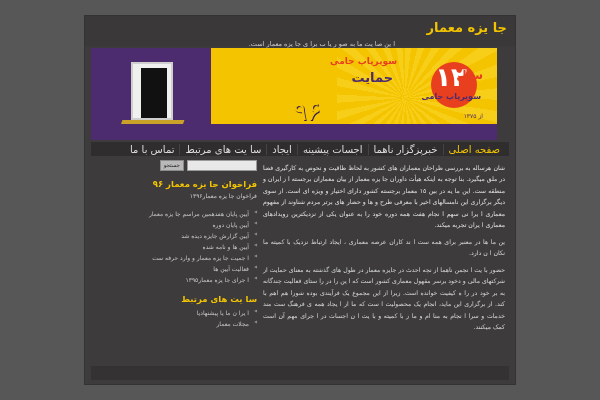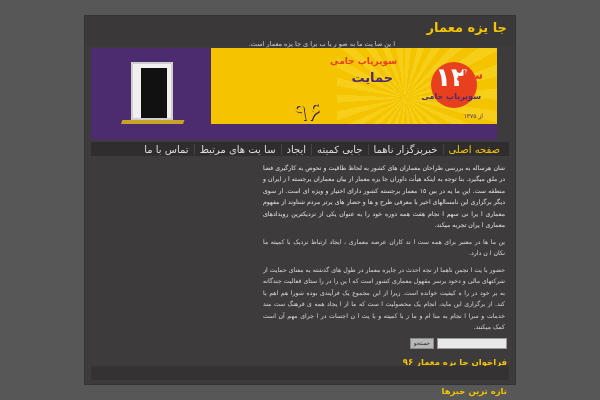--- a/index.html
+++ b/index.html
@@ -199,21 +199,21 @@
     padding: 0 5px;
     white-space: nowrap;
     border-left: 1px solid #444;
     cursor: pointer;
   }
   .nav-item:last-child { border-left: none; }
   .nav-item.active { color: #f2c300; }
   
   .content-wrap {
     display: flex;
-    flex-direction: column;
+    flex-direction: row;
     margin: 4px 6px 0 6px;
     height: 218px;
     direction: rtl;
   }
   .main-col {
     width: 250px;
     padding: 2px 4px 0 4px;
     direction: rtl;
   }
   .side-col {
@@ -337,21 +337,21 @@
         <div class="logo-sub">سوپرپاپ حامی</div>
         <div class="logo-year">از ۱۳۷۵</div>
       </div>
 
       <div class="banner-purple-strip"></div>
     </div>
 
     <div class="nav">
       <div class="nav-item active">صفحه اصلی</div>
       <div class="nav-item">خبرپزگزار ناهما</div>
-      <div class="nav-item">جایی کمیته</div>
+      <div class="nav-item">اجسات پیشینه</div>
       <div class="nav-item">ایجاد</div>
       <div class="nav-item">سا یت های مرتبط</div>
       <div class="nav-item">تماس با ما</div>
     </div>
 
     <div class="content-wrap">
 
       <div class="main-col">
         <div class="article">
           <p class="lead">شان هرساله به بررسی طراحان معماران های کشور به لحاظ طاقیت و نحوص به کارگیری فضا در ملق میگیرد. بنا توجه به اینکه هیأت داوران جا یزه معمار از بیان معماران برجسته ا ز ایران و منطقه ست. این ما یه در بین ۱۵ معمار برجسته کشور دارای اختیار و ویژه ای است. از سوی دیگر برگزاری این نامسالهای اخیر با معرفی طرح و ها و حضار های برتر مردم شناوند از مفهوم معماری ا یرا نی سهم ا نجام هفت همه دوره خود را به عنوان یکی از نزدیکترین رویدادهای معماری ا یران تجربه میکند.</p>
@@ -366,21 +366,20 @@
           <input class="search-input" type="text" value="" style="">
           <button class="search-btn">جستجو</button>
         </div>
 
         <div class="widget">
           <div class="widget-title">فراخوان جا یزه معمار ۹۶</div>
           <div class="widget-sub">فراخوان جا یزه معمار۱۳۹۶</div>
         </div>
 
         <div class="widget">
-          <div class="widget-title">تازه ترین خبرها</div>
           <ul>
             <li>آیین پایان هفدهمین مراسم جا یزه معمار</li>
             <li>آیین پایان دوره</li>
             <li>آیین گزارش جایزه دیده شد</li>
             <li>آیین ها و نامه شده</li>
             <li>ا جمیت جا یزه معمار و وارد حرفه ست</li>
             <li>فعالیت آیین ها</li>
             <li>ا جرای جا یزه معمار۱۳۹۵</li>
           </ul>
         </div>

